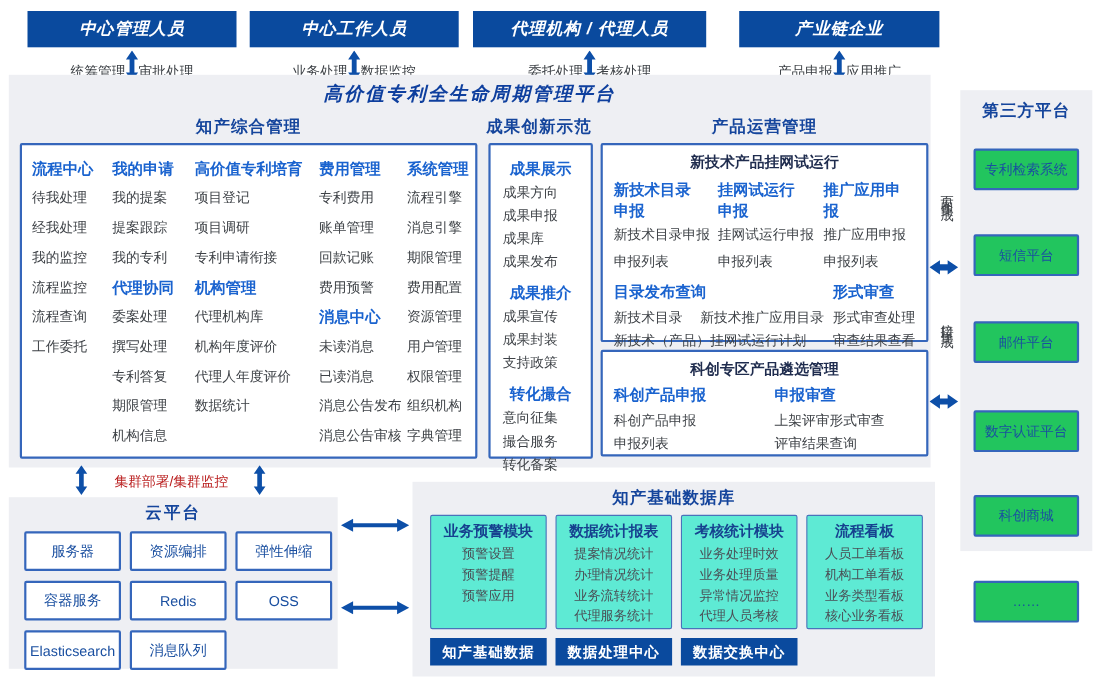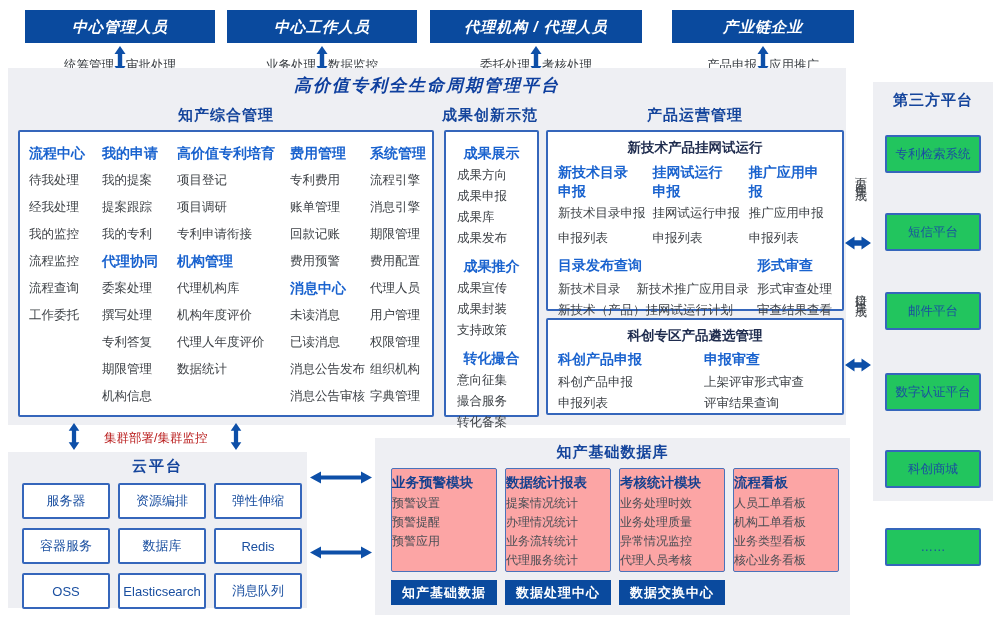--- a/index.html
+++ b/index.html
@@ -97,21 +97,21 @@
     display:flex;align-items:center;justify-content:center;font-size:13px;color:#1a4fa0;white-space:nowrap;}
 
   #arr-cd1{position:absolute;left:310px;top:470px;}
   #arr-cd2{position:absolute;left:310px;top:545px;}
 
   
   #db{left:375px;top:438px;width:475px;height:177px;}
   .db-h{text-align:center;padding-top:5px;font-size:15px;font-weight:bold;color:#15459c;letter-spacing:1px;}
   .db-cols{display:flex;gap:8px;padding:6px 0 0 16px;}
   .db-col{width:106px;}
-  .db-box{height:104px;background:#fca5a5;border:1.5px solid #4a72ba;border-radius:2px;box-sizing:border-box;text-align:left;}
+  .db-box{height:104px;background:#5eead4;border:1.5px solid #4a72ba;border-radius:2px;box-sizing:border-box;text-align:center;}
   .db-box-title{font-size:13.5px;font-weight:bold;color:#16418f;line-height:22px;margin-top:3px;white-space:nowrap;}
   .db-item{font-size:12px;color:#4a4e55;line-height:19px;white-space:nowrap;}
   .db-bar{margin-top:8px;height:25px;background:#0a4a9e;color:#fff;font-size:13px;font-weight:bold;
     line-height:25px;text-align:center;letter-spacing:1px;}
 </style>
 </head>
 <body>
 
 <div class="canvas">
 
@@ -268,21 +268,21 @@
             <div>
 
             <div class="grp">
                   <div class="grp-title">系统管理</div>
                   <div>
 
                   <div class="grp-item">流程引擎</div>
                   <div class="grp-item">消息引擎</div>
                   <div class="grp-item">期限管理</div>
                   <div class="grp-item">费用配置</div>
-                  <div class="grp-item">代理人员</div>
+                  <div class="grp-item">资源管理</div>
                   <div class="grp-item">用户管理</div>
                   <div class="grp-item">权限管理</div>
                   <div class="grp-item">组织机构</div>
                   <div class="grp-item">字典管理</div>
                 </div>
                 </div>
             </div>
           </div>
         </div>
     </div>
@@ -431,21 +431,20 @@
   </span>
 
   <div class="panel" id="cloud">
     <div class="cloud-h">云平台</div>
     <div class="cloud-grid">
 
     <div class="cloud-box">服务器</div>
         <div class="cloud-box">资源编排</div>
         <div class="cloud-box">弹性伸缩</div>
         <div class="cloud-box">容器服务</div>
-        <div class="cloud-box">数据库</div>
         <div class="cloud-box">Redis</div>
         <div class="cloud-box">OSS</div>
         <div class="cloud-box">Elasticsearch</div>
         <div class="cloud-box">消息队列</div>
       </div>
   </div>
 
   <span id="arr-cd1">
     <svg width="62" height="15" viewBox="0 0 62 15">
         <path d="M0 7.5 L11 1.5 V5.6 H51 V1.5 L62 7.5 L51 13.5 V9.4 H11 V13.5 Z" fill="#0d4fa8"></path>

